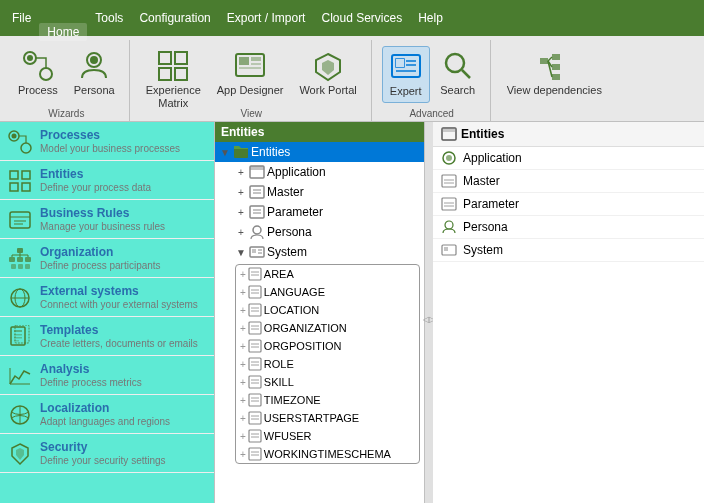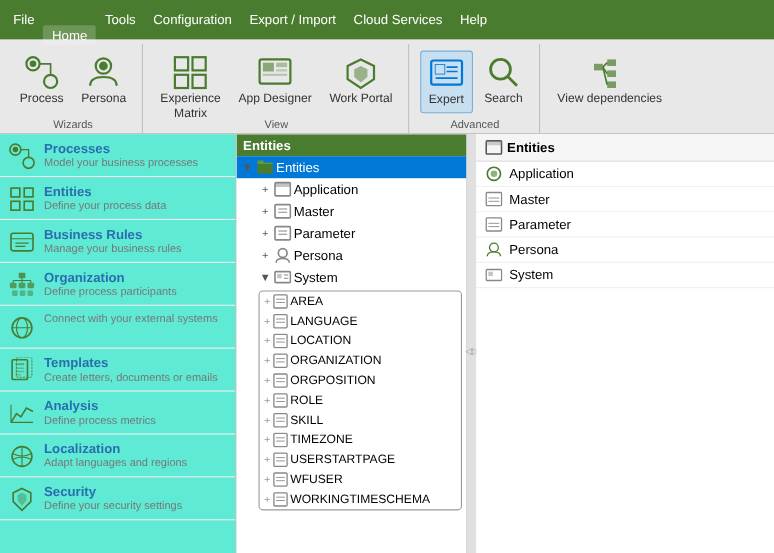--- a/index.html
+++ b/index.html
@@ -436,20 +436,21 @@
 
     <div class="sidebar-item">
       <div class="si-icon">
         <svg width="24" height="24" viewBox="0 0 24 24">
           <circle cx="12" cy="12" r="9" fill="none" stroke="#4a7c2f" stroke-width="1.5"></circle>
           <ellipse cx="12" cy="12" rx="5" ry="9" fill="none" stroke="#4a7c2f" stroke-width="1"></ellipse>
           <line x1="3" y1="12" x2="21" y2="12" stroke="#4a7c2f" stroke-width="1"></line>
         </svg>
       </div>
       <div class="si-text">
+        <div class="si-title">External systems</div>
         <div class="si-desc">Connect with your external systems</div>
       </div>
     </div>
 
     <div class="sidebar-item">
       <div class="si-icon">
         <svg width="24" height="24" viewBox="0 0 24 24">
           <rect x="3" y="2" width="14" height="18" rx="1" fill="none" stroke="#4a7c2f" stroke-width="1.5"></rect>
           <rect x="6" y="5" width="8" height="2" fill="#4a7c2f" opacity="0.5"></rect>
           <rect x="6" y="9" width="8" height="1.5" fill="#4a7c2f" opacity="0.4"></rect>

